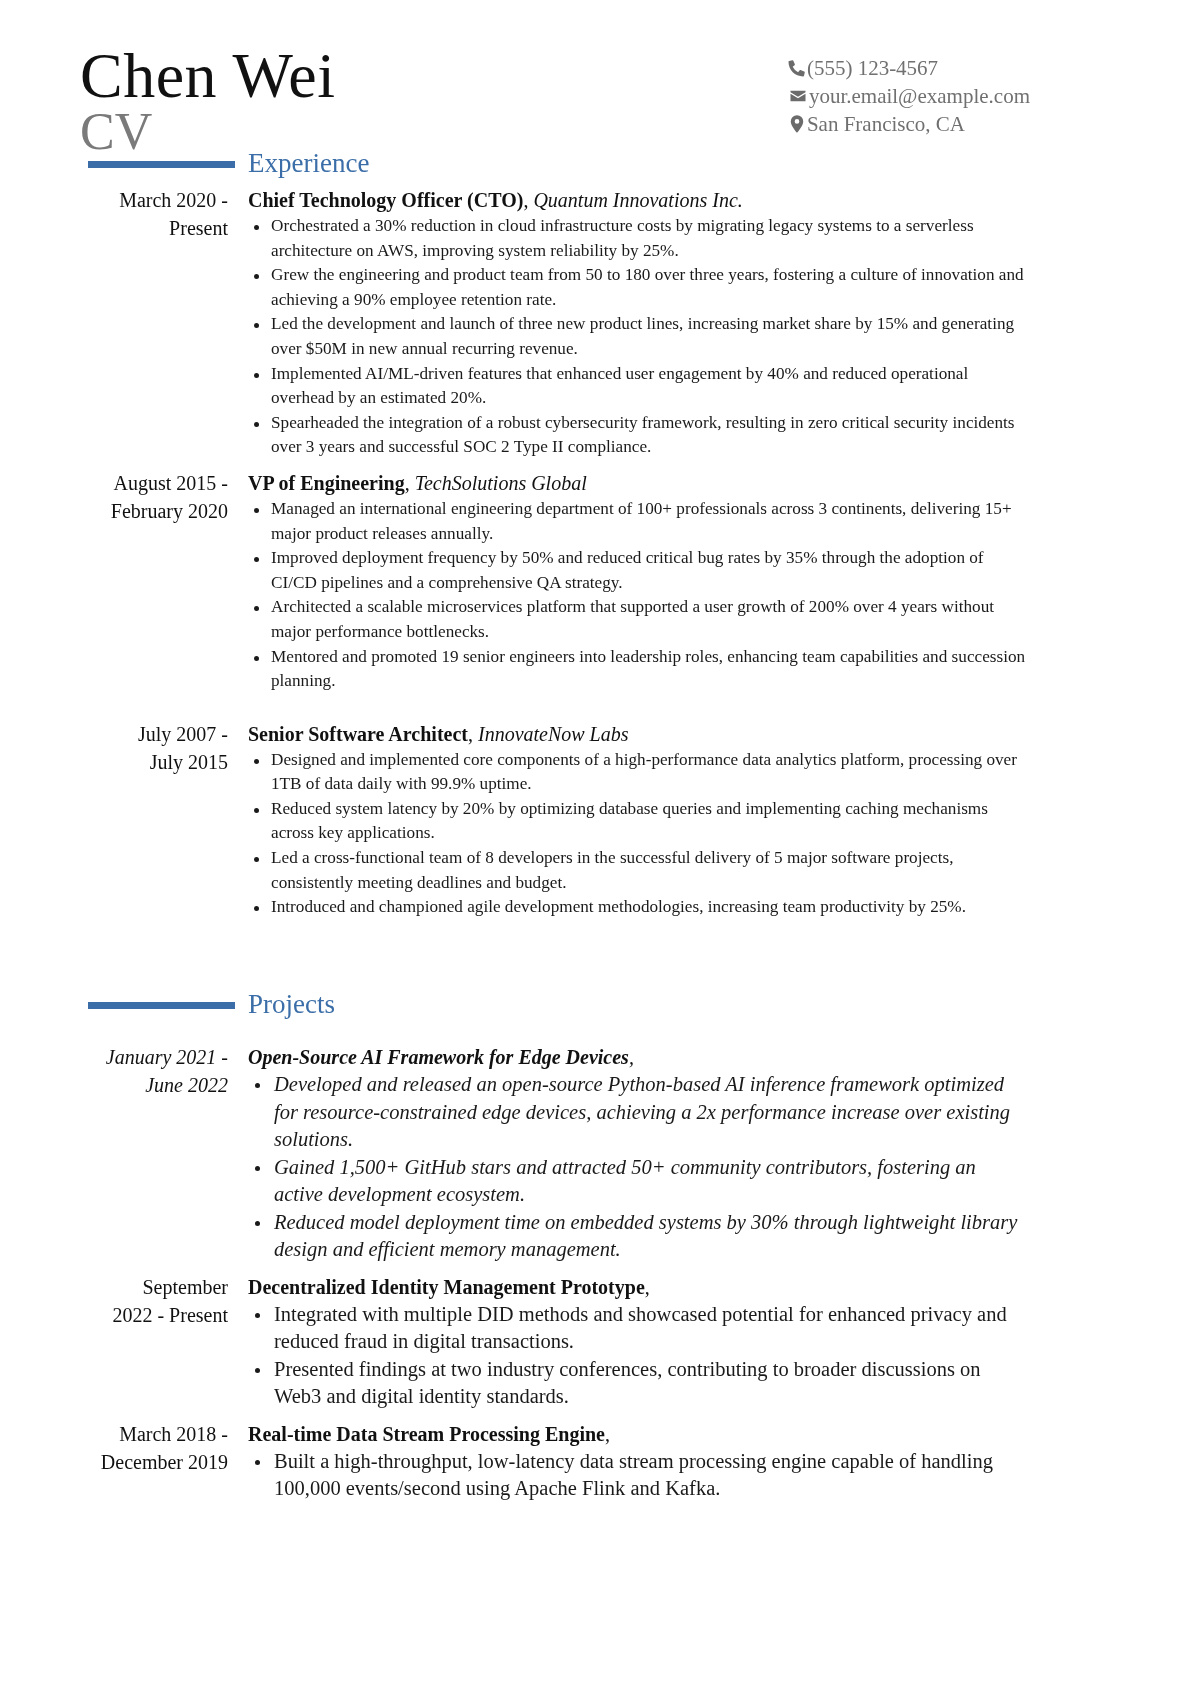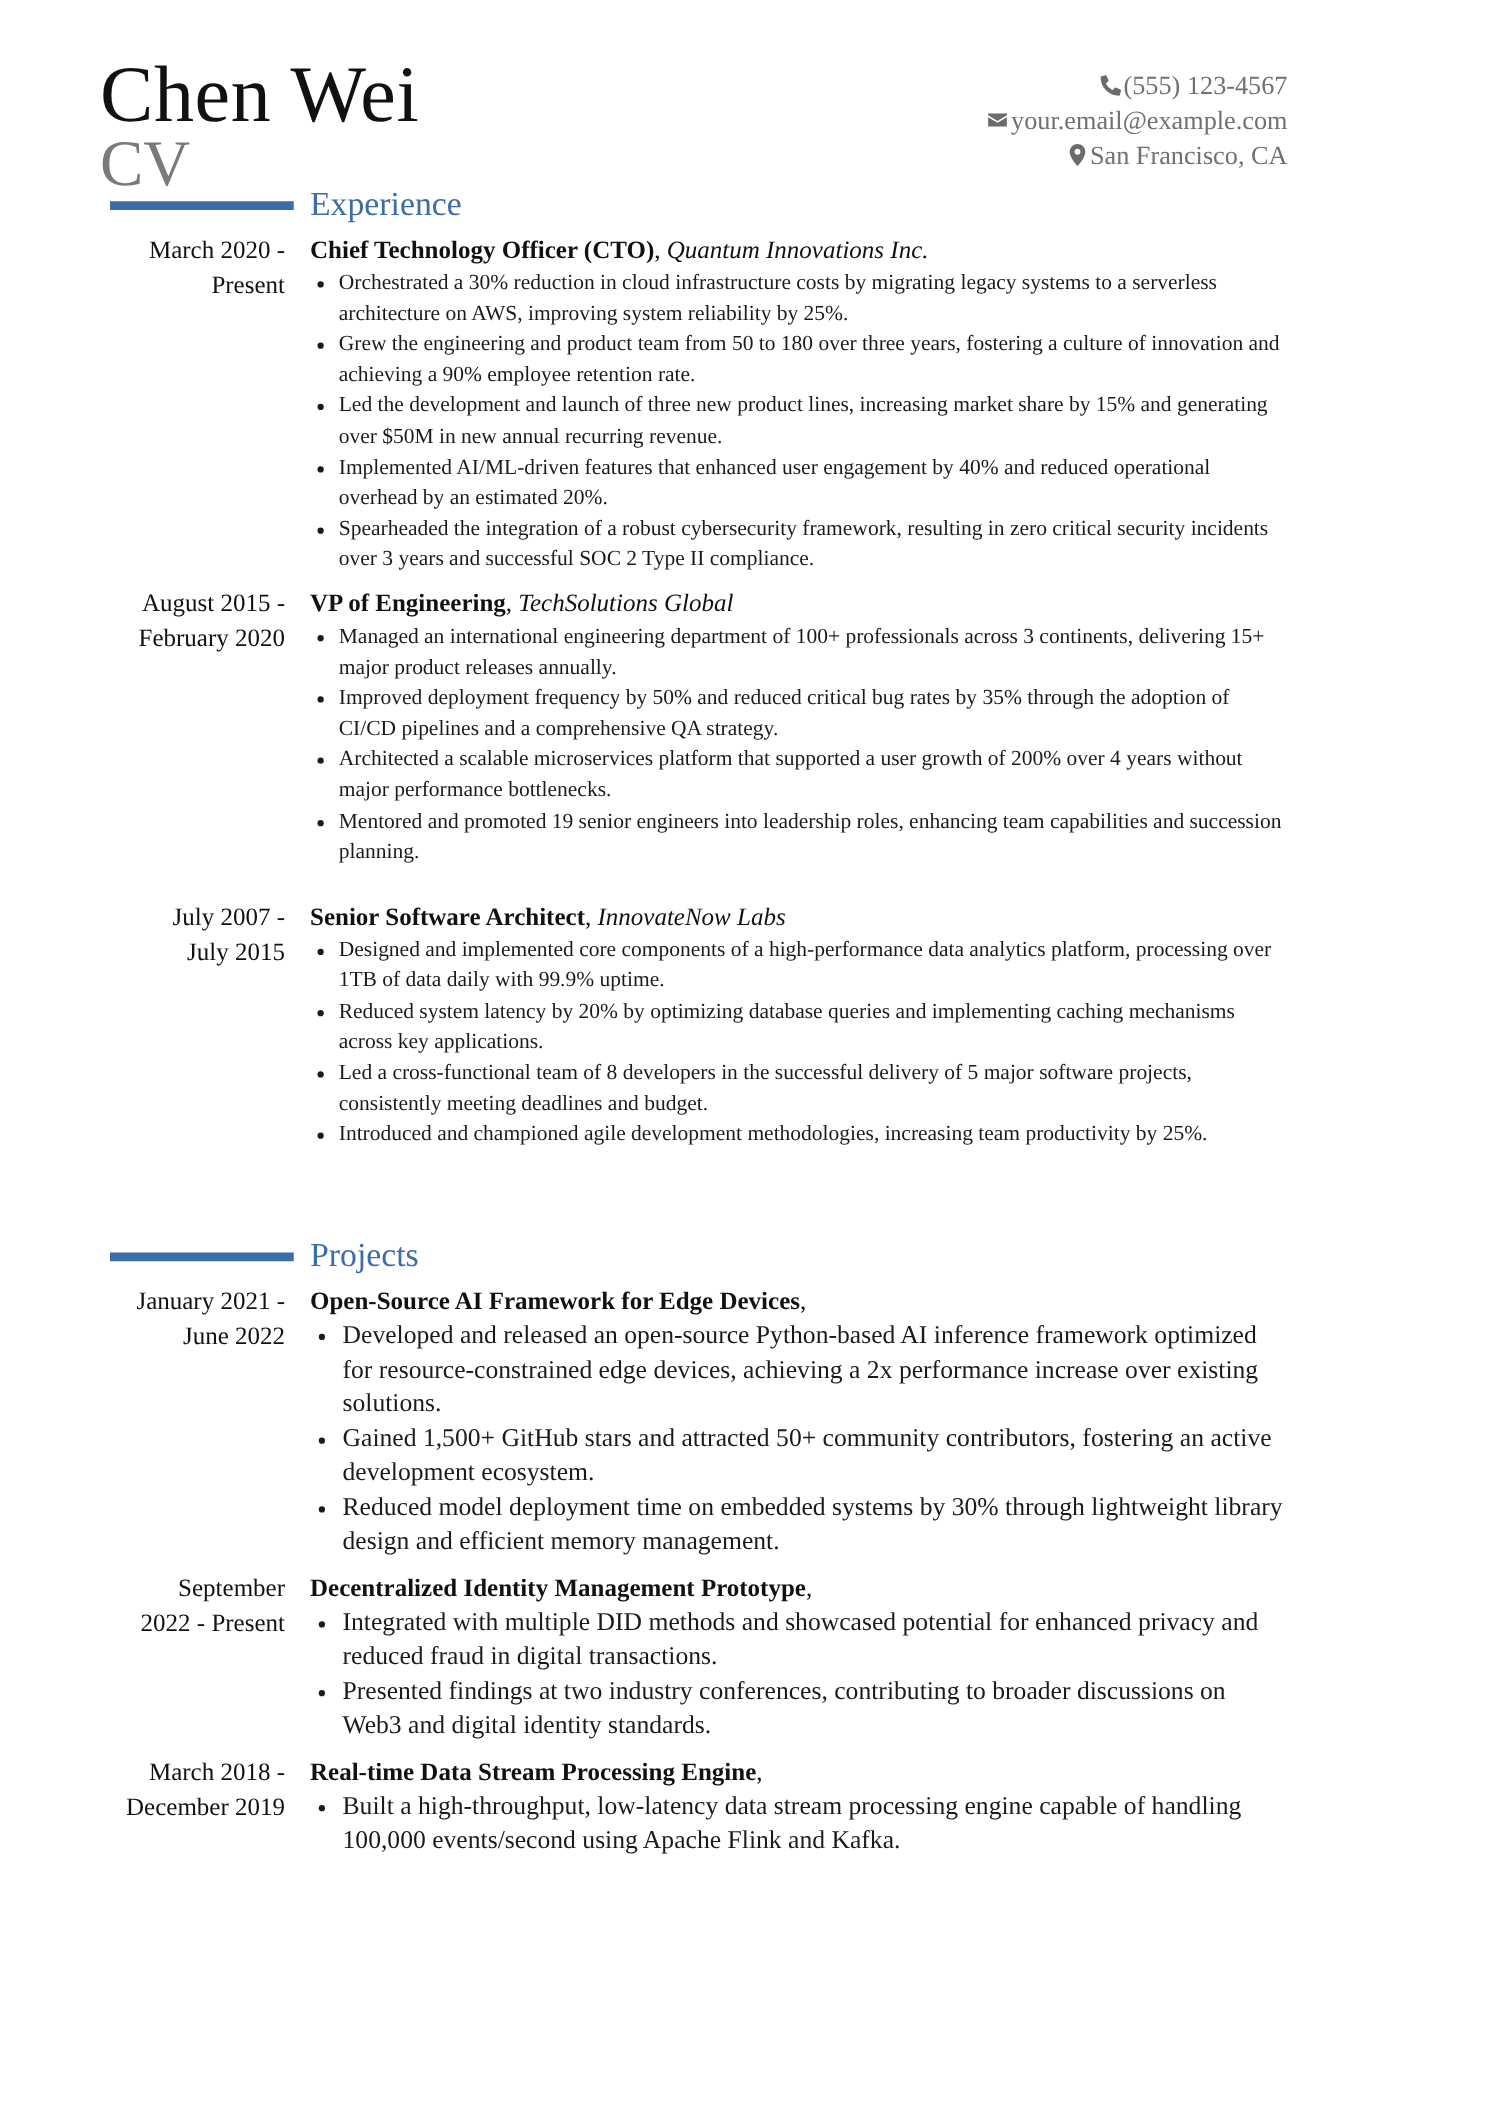--- a/index.html
+++ b/index.html
@@ -20,21 +20,21 @@
   .subtitle {
     position: absolute; left: 80px; top: 106px;
     font-family: "Liberation Serif", serif;
     font-size: 52px; line-height: 44px; color: #7a7a7a;
   }
   .contact {
     position: absolute; right: 160px; top: 50px; text-align: right;
     font-family: "Liberation Serif", serif;
     font-size: 21px; line-height: 28px; color: #707070;
   }
-  .contact-row { display: flex; justify-content: flex-end; align-items: center; gap: 0; height: 28px; }
+  .contact-row { display: flex; justify-content: flex-start; align-items: center; gap: 0; height: 28px; }
   .contact-row svg { width: 20px; height: 20px; fill: #6b6b6b; }
 
   
   .section { position: absolute; left: 0; width: 1190px; }
   .section-head { position: relative; height: 36px; padding-left: 22px; }
   .section-bar {
     position: absolute; left: 88px; top: 15px; width: 147px; height: 7px;
     background: #3b6ea8;
   }
   .section-title {
@@ -164,21 +164,21 @@
       </div>
     </div>
   </div>
 
   <div class="section proj" style="top:983px;">
     <div class="section-head">
       <div class="section-bar"></div>
       <div class="section-title">Projects</div>
     </div>
 
-    <div class="entry" style="margin-top:4px;">
+    <div class="entry" style="margin-top:20px;font-style:italic;">
       <div class="entry-date">
         <div>January 2021 -</div>
         <div>June 2022</div>
       </div>
       <div class="entry-body">
         <div class="entry-title">
           <b>Open-Source AI Framework for Edge Devices</b><span>,</span>
         </div>
         <ul class="bullets">
           <li>Developed and released an open-source Python-based AI inference framework optimized for resource-constrained edge devices, achieving a 2x performance increase over existing solutions.</li>

